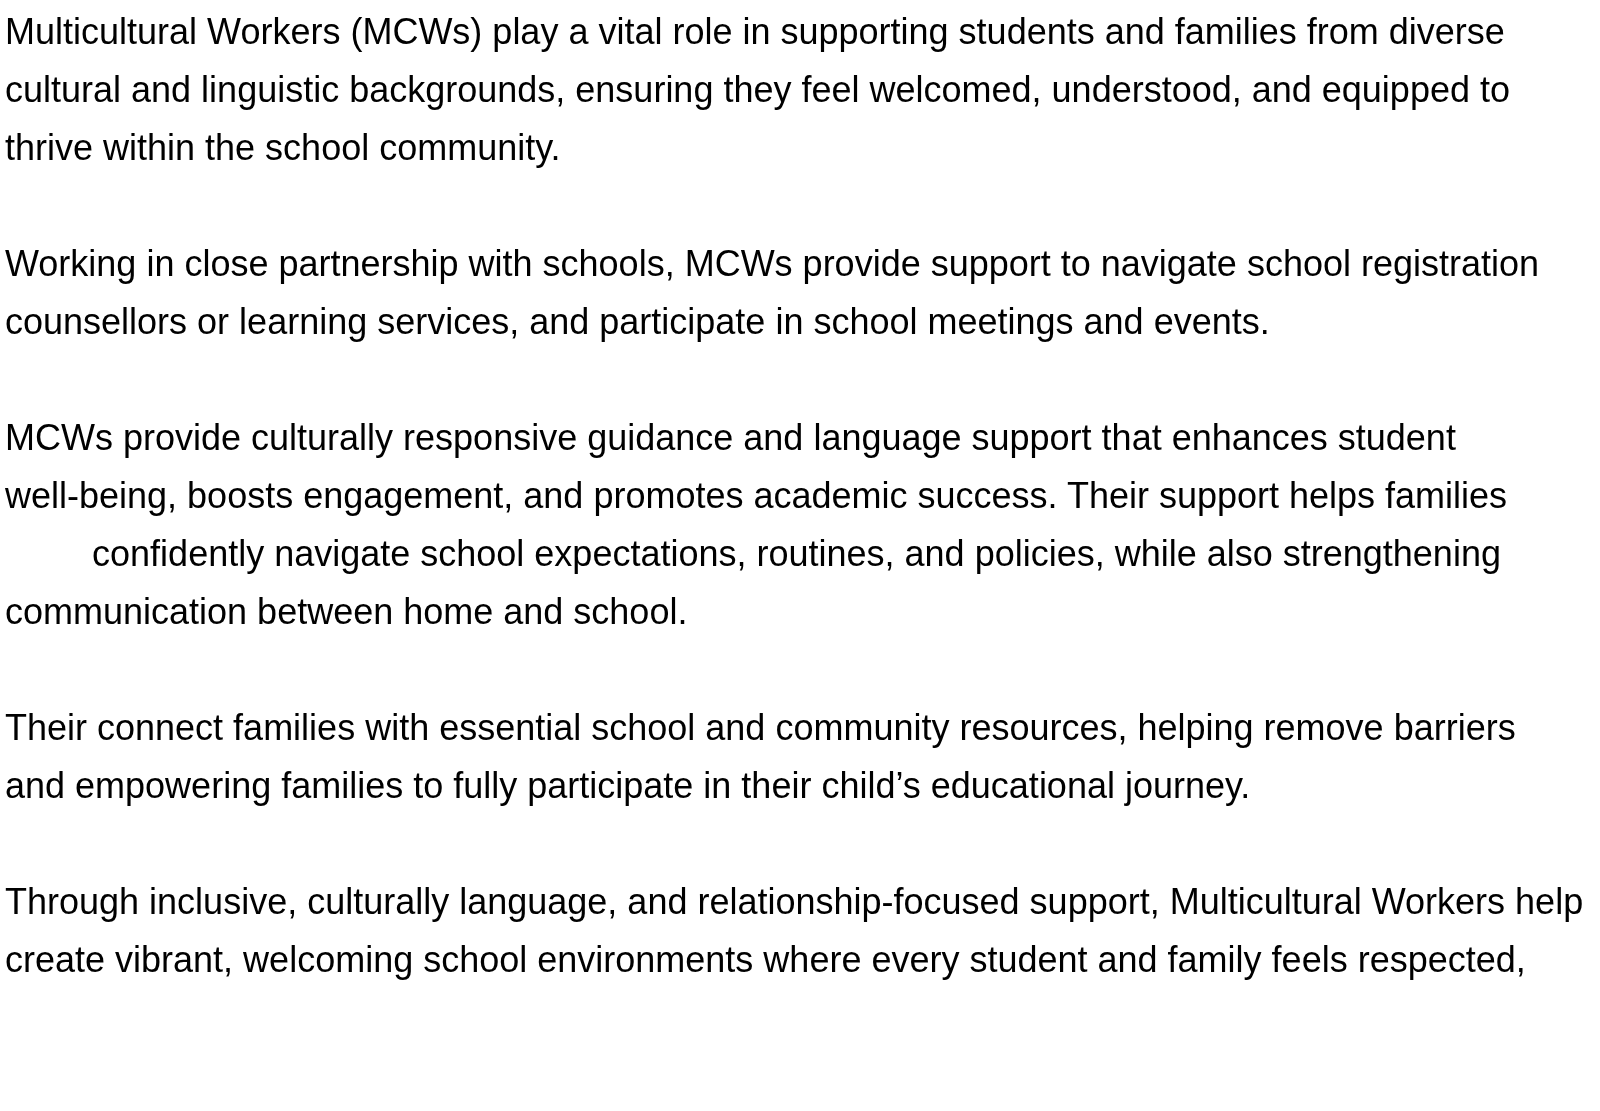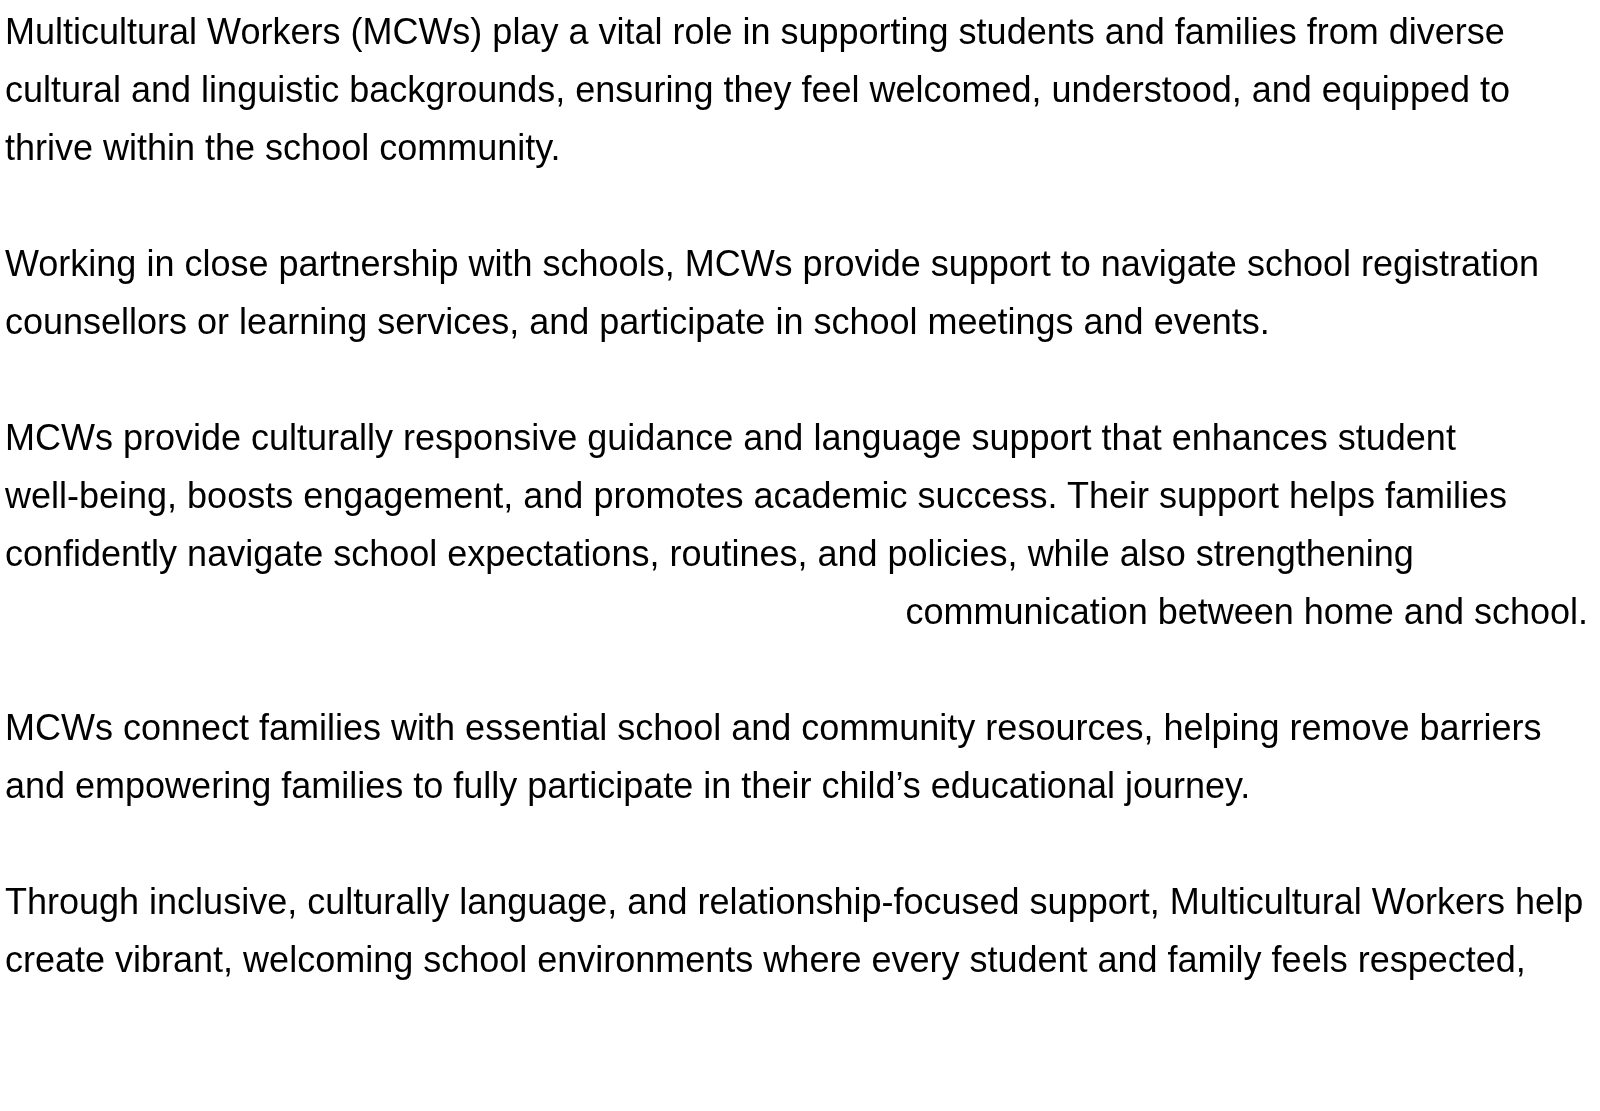--- a/index.html
+++ b/index.html
@@ -41,26 +41,26 @@
   </p>
 
   <p class="paragraph">
     <span class="line" style="display: block;">Working in close partnership with schools, MCWs provide support to navigate school registration</span>
     <span class="line" style="display: block;">counsellors or learning services, and participate in school meetings and events.</span>
   </p>
 
   <p class="paragraph">
     <span class="line" style="display: block;">MCWs provide culturally responsive guidance and language support that enhances student</span>
     <span class="line" style="display: block;">well-being, boosts engagement, and promotes academic success. Their support helps families</span>
-    <span class="line" style="display: block;">confidently navigate school expectations, routines, and policies, while also strengthening</span>
-    <span class="line" style="display: block; text-align: right;">communication between home and school.</span>
+    <span class="line" style="display: block; text-align: center;">confidently navigate school expectations, routines, and policies, while also strengthening</span>
+    <span class="line" style="display: block;">communication between home and school.</span>
   </p>
 
   <p class="paragraph">
-    <span class="line" style="display: block;">MCWs connect families with essential school and community resources, helping remove barriers</span>
+    <span class="line" style="display: block;">Their connect families with essential school and community resources, helping remove barriers</span>
     <span class="line" style="display: block;">and empowering families to fully participate in their child’s educational journey.</span>
   </p>
 
   <p class="paragraph">
     <span class="line" style="display: block;">Through inclusive, culturally language, and relationship-focused support, Multicultural Workers help</span>
     <span class="line" style="display: block;">create vibrant, welcoming school environments where every student and family feels respected,</span>
   </p>
 
 </main>
 

